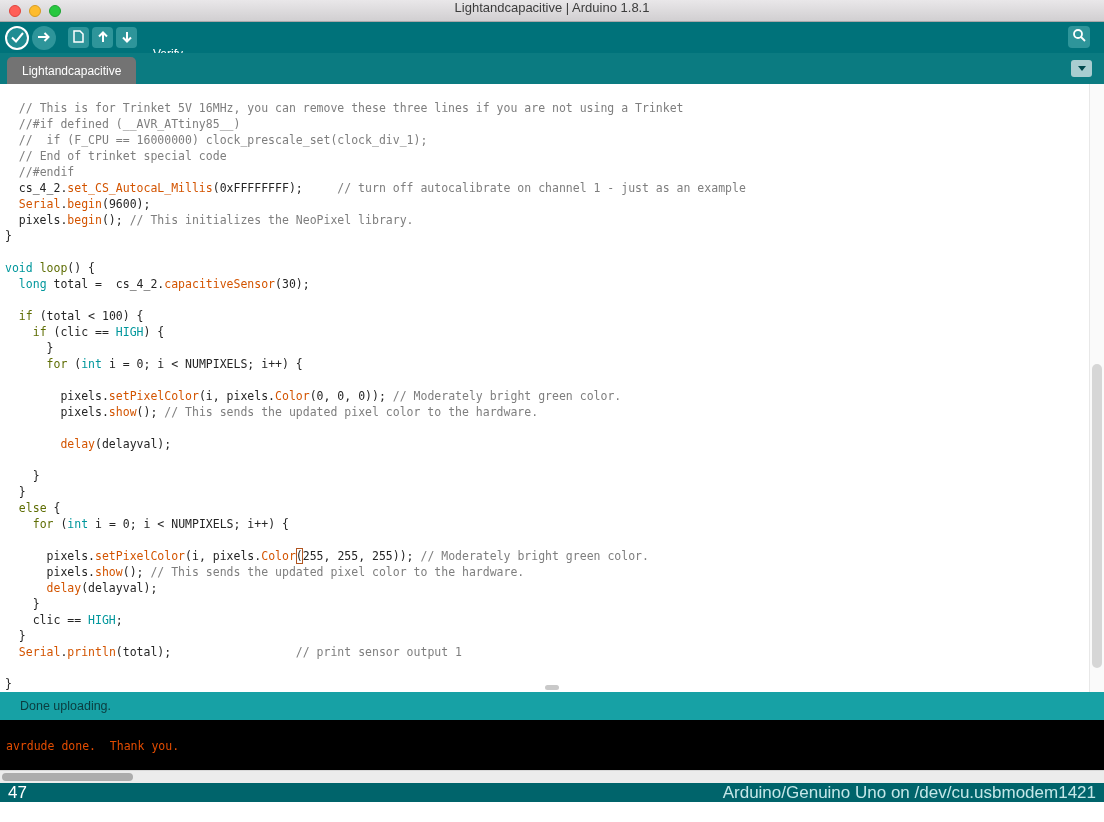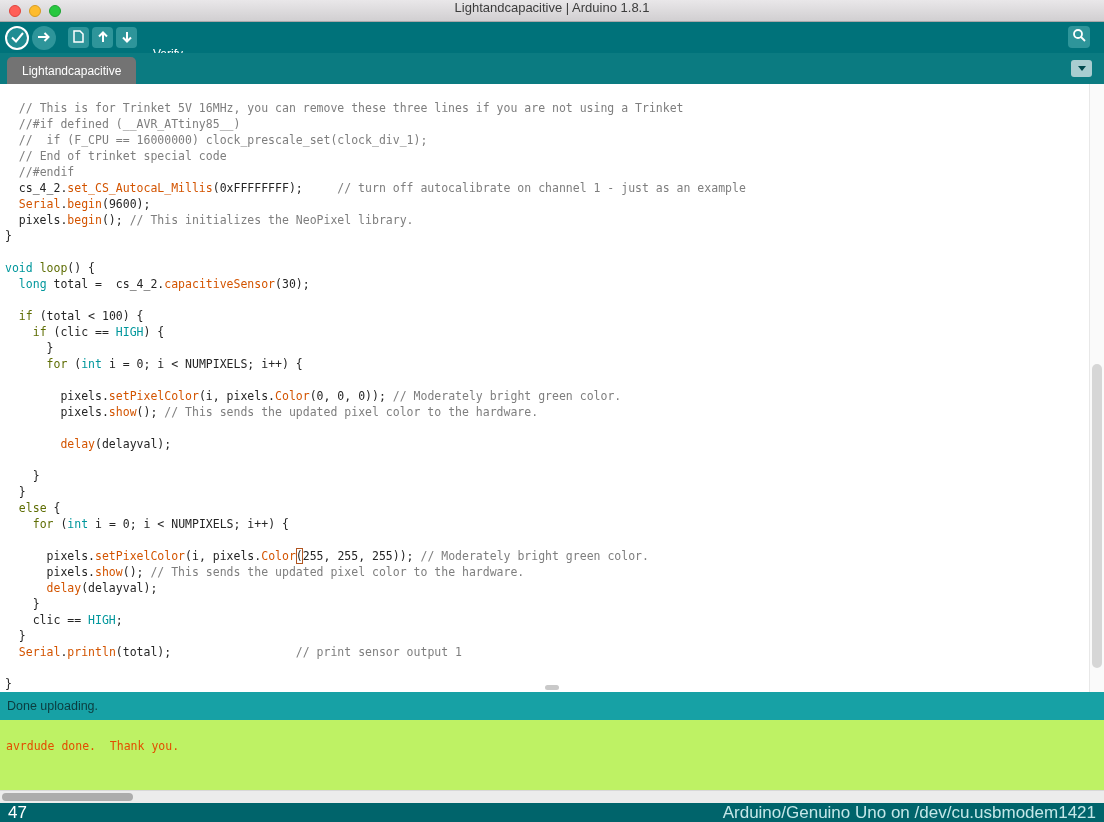--- a/index.html
+++ b/index.html
@@ -59,25 +59,25 @@
   .sb { color:#252525; display:inline-block; box-shadow:inset 0 0 0 1px #b0541f; }
   .vscroll { position:absolute; top:0; right:0; bottom:0; width:15px;
     background:#fafafa; border-left:1px solid #e8e8e8; }
   .vthumb { position:absolute; left:2px; right:2px; top:46%; height:50%;
     background:#d6d6d6; border-radius:6px; }
   .grip { position:absolute; bottom:2px; left:50%; transform:translateX(-50%);
     width:14px; height:5px; background:#c9c9c9; border-radius:3px; }
 
   
   .statusbar { height:28px; background:#17A1A5; display:flex; align-items:center;
-    padding-left:7px; }
+    padding-left:20px; }
   .status-msg { color:#0B3C3E; font-size:12.5px; }
 
   
-  .console { height:70px; background:#bef264; padding:18px 0 0 6px;
+  .console { height:50px; background:#000000; padding:18px 0 0 6px;
     font-family:"DejaVu Sans Mono","Liberation Mono",monospace;
     font-size:11.5px; }
   .console-line { color:#E34C00; white-space:pre; line-height:16px; }
 
   
   .hscroll { height:13px; background:#ececec; border-top:1px solid #d8d8d8;
     position:relative; }
   .hthumb { position:absolute; left:2px; top:2px; width:131px; height:8px;
     background:#acacac; border-radius:4px; }
 

